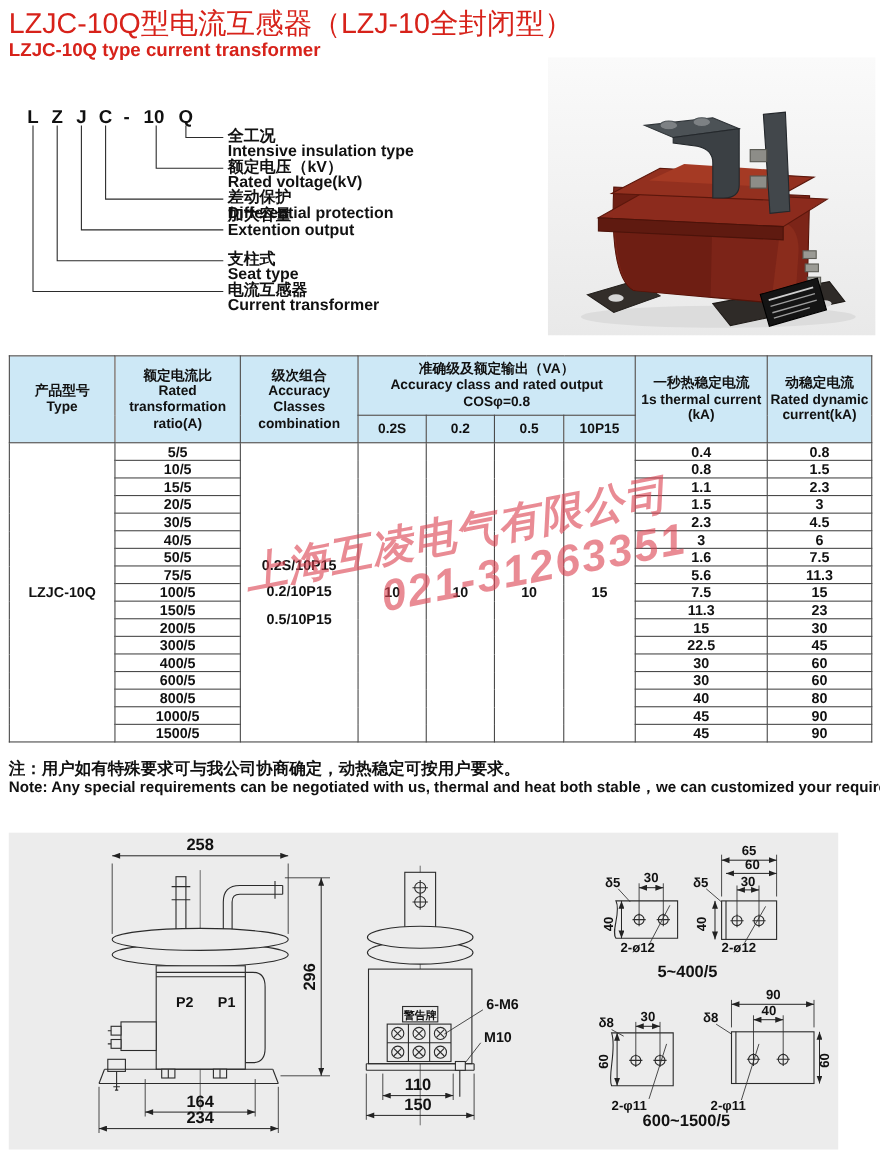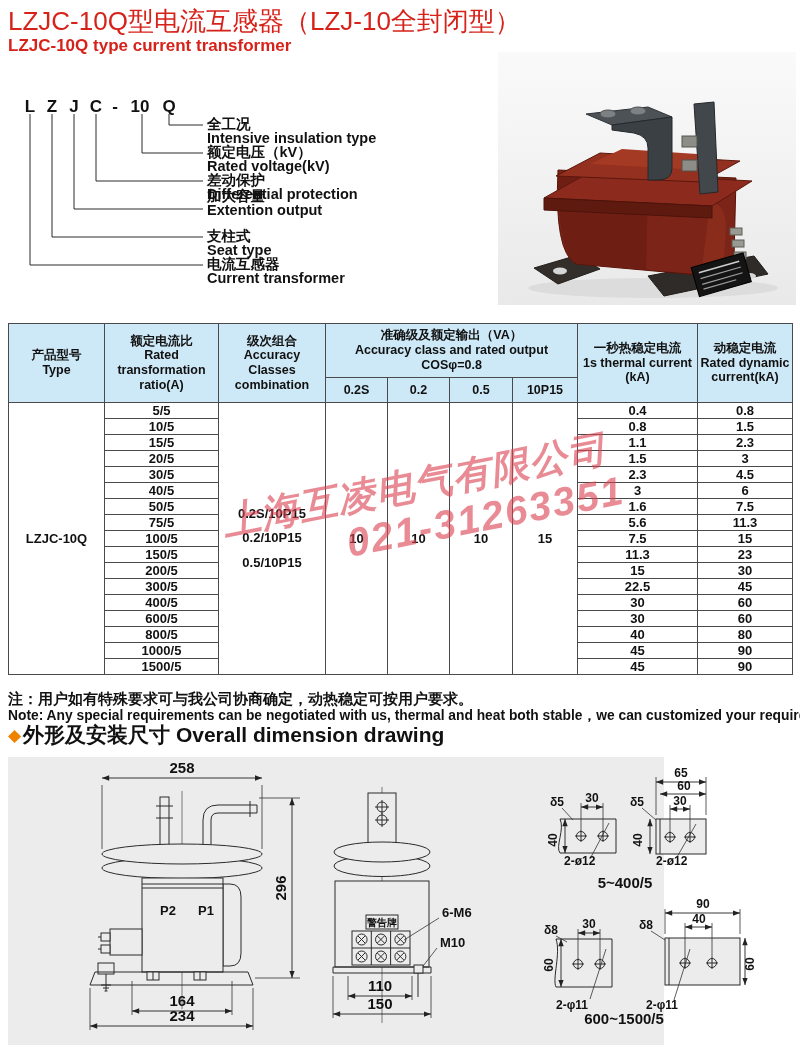--- a/index.html
+++ b/index.html
@@ -30,21 +30,21 @@
   td.classes{line-height:1.85;font-size:13px;}
   
   #wm{left:218px;top:498px;transform:rotate(-11deg);transform-origin:0 0;color:rgba(219,68,82,0.62);
       font-weight:bold;font-style:italic;z-index:5;pointer-events:none;}
   #wm .l1{font-size:38px;letter-spacing:1px;white-space:nowrap;}
   #wm .l2{font-size:40px;margin:-4px 0 0 118px;letter-spacing:2px;white-space:nowrap;}
   
   #note-cn{left:8px;top:690px;font-size:15px;font-weight:bold;white-space:nowrap;}
   #note-en{left:8px;top:707px;font-size:13.8px;font-weight:bold;white-space:nowrap;}
   
-  #panel{left:8px;top:757px;width:656px;height:288px;background:#ececec;}
+  #panel{left:8px;top:757px;width:754px;height:288px;background:#ececec;}
   .dwg{position:absolute;}
   svg text{font-family:"Liberation Sans","DejaVu Sans",sans-serif;font-weight:bold;fill:#111;}
   .ln{stroke:#2b2b2b;stroke-width:1;fill:none;}
   .fl{stroke:#2b2b2b;stroke-width:1;fill:#ececec;}
   .thin{stroke:#2b2b2b;stroke-width:0.6;fill:none;}
   .dim{stroke:#222;stroke-width:0.9;fill:none;}
   .ext{stroke:#333;stroke-width:0.8;fill:none;}
 </style>
 </head>
 <body>
@@ -289,21 +289,20 @@
   </div>
 
   <div id="wm" class="abs">
     <div class="l1">上海互凌电气有限公司</div>
     <div class="l2">021-31263351</div>
   </div>
 
   <div id="note-cn" class="abs">注：用户如有特殊要求可与我公司协商确定，动热稳定可按用户要求。</div>
   <div id="note-en" class="abs">Note: Any special requirements can be negotiated with us, thermal and heat both stable，we can customized your requirement.</div>
 
-  <div id="sec3" class="abs sec-head"><span class="diamond">◆</span><span>外形及安装尺寸 Overall dimension drawing</span></div>
 
   <div id="panel" class="abs">
 
     <svg class="dwg" style="left:52px;top:0;" width="250" height="288" viewBox="0 0 250 288">
       <defs>
         <marker id="e1" markerWidth="9" markerHeight="7" refX="8" refY="3" orient="auto">
             <path d="M0,0 L8,3 L0,6 Z" fill="#222"></path>
           </marker>
         <marker id="s1" markerWidth="9" markerHeight="7" refX="0" refY="3" orient="auto">
             <path d="M8,0 L0,3 L8,6 Z" fill="#222"></path>

